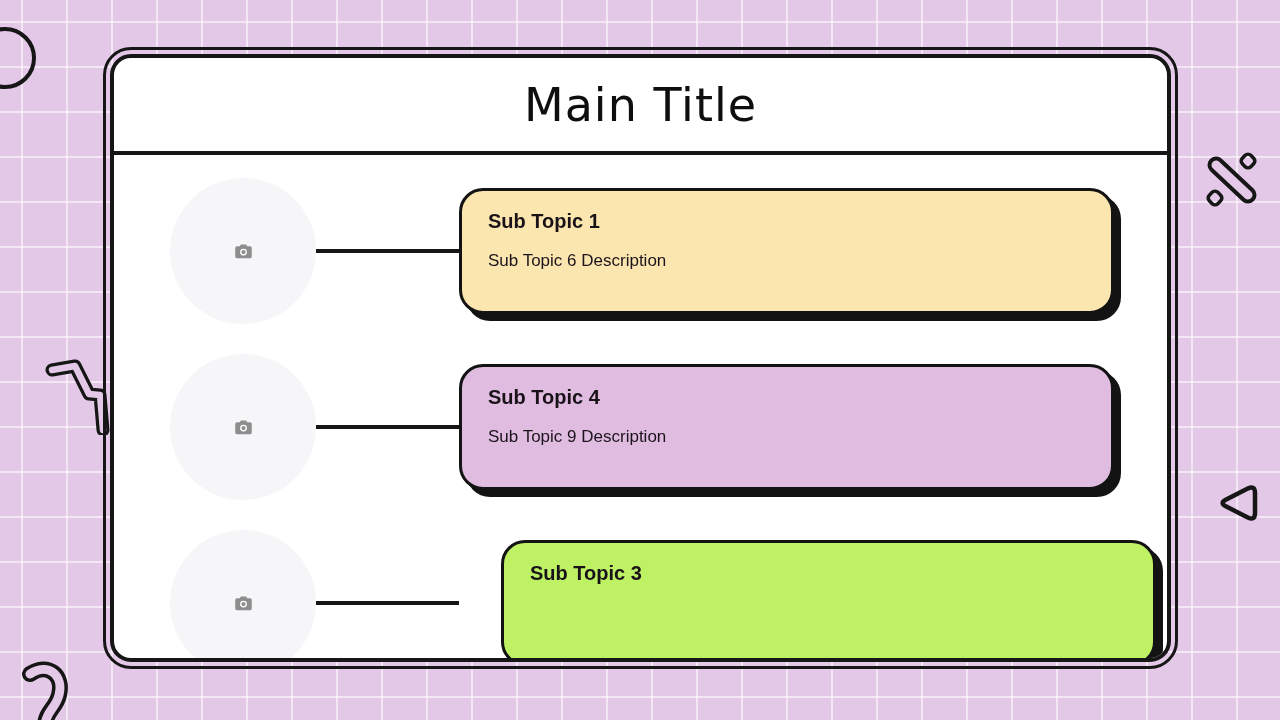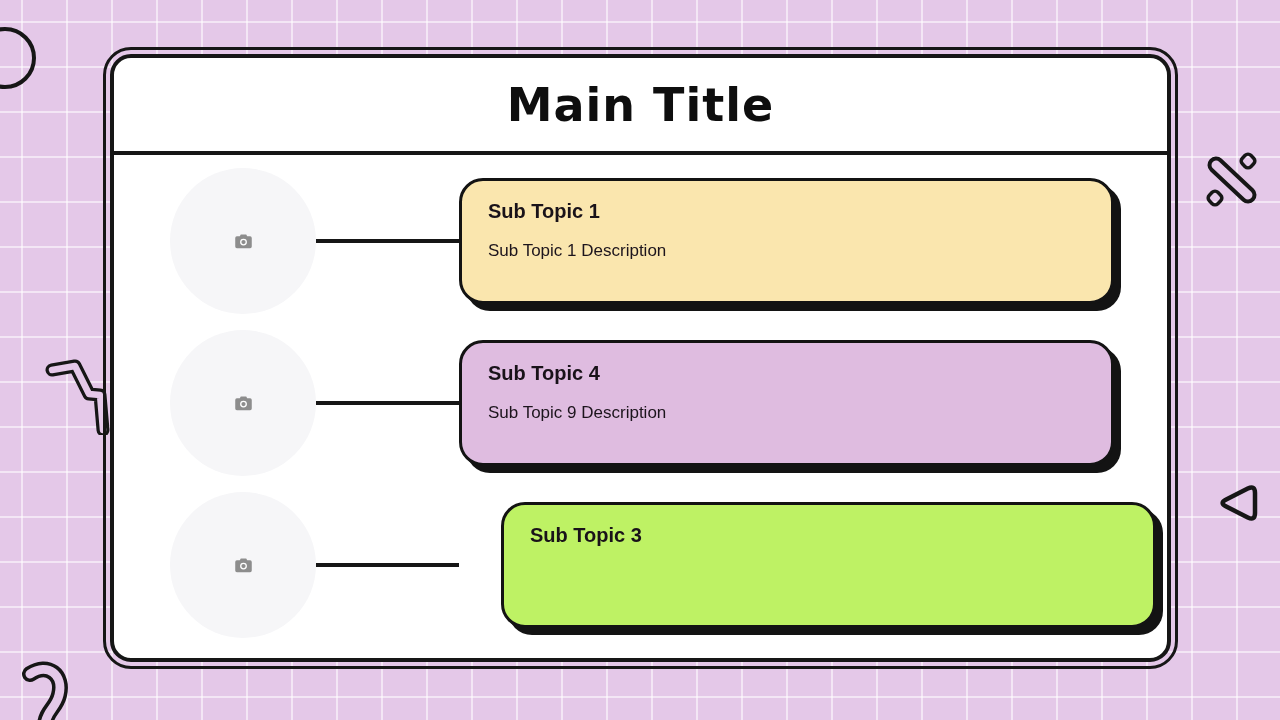--- a/index.html
+++ b/index.html
@@ -43,29 +43,29 @@
     overflow: hidden;
   }
   .card-header {
     flex: none;
     height: 93px;
     border-bottom: 4px solid #161616;
     display: flex; align-items: center; justify-content: center;
   }
   .main-title {
     font-family: "DejaVu Sans", sans-serif;
-    font-size: 46px; font-weight: 700;
+    font-size: 46px; font-weight: 400;
     letter-spacing: 1px;
     color: #0e0e0e;
   }
   .rows {
     flex: 1;
     display: flex; flex-direction: column;
-    padding: 23px 0 0 56px;
-    gap: 36px;
+    padding: 33px 0 0 56px;
+    gap: 50px;
   }
   .row { display: flex; align-items: center; height: 126px; flex: none; }
   .placeholder-circle {
     flex: none;
     width: 146px; height: 146px;
     border-radius: 50%;
     background: #F6F6F8;
     display: flex; align-items: center; justify-content: center;
   }
   .connector { flex: none; width: 143px; height: 4px; background: #161616; }
@@ -119,21 +119,21 @@
       <div class="row">
         <div class="placeholder-circle">
           <svg width="19" height="17" viewBox="0 0 24 22">
             <path fill="#8d8d8d" d="M8.5 2 L7.2 4.2 H3.5 A2.2 2.2 0 0 0 1.3 6.4 V17.6 A2.2 2.2 0 0 0 3.5 19.8 H20.5 A2.2 2.2 0 0 0 22.7 17.6 V6.4 A2.2 2.2 0 0 0 20.5 4.2 H16.8 L15.5 2 Z"></path>
             <circle cx="12" cy="11.8" r="3.6" fill="none" stroke="#ffffff" stroke-width="1.7"></circle>
           </svg>
         </div>
         <div class="connector"></div>
         <div class="topic-box" style="background-color: rgb(250, 230, 174);">
           <div class="topic-title">Sub Topic 1</div>
-          <div class="topic-desc">Sub Topic 1 Description</div>
+          <div class="topic-desc">Sub Topic 6 Description</div>
         </div>
       </div>
 
       <div class="row">
         <div class="placeholder-circle">
           <svg width="19" height="17" viewBox="0 0 24 22">
             <path fill="#8d8d8d" d="M8.5 2 L7.2 4.2 H3.5 A2.2 2.2 0 0 0 1.3 6.4 V17.6 A2.2 2.2 0 0 0 3.5 19.8 H20.5 A2.2 2.2 0 0 0 22.7 17.6 V6.4 A2.2 2.2 0 0 0 20.5 4.2 H16.8 L15.5 2 Z"></path>
             <circle cx="12" cy="11.8" r="3.6" fill="none" stroke="#ffffff" stroke-width="1.7"></circle>
           </svg>
         </div>

